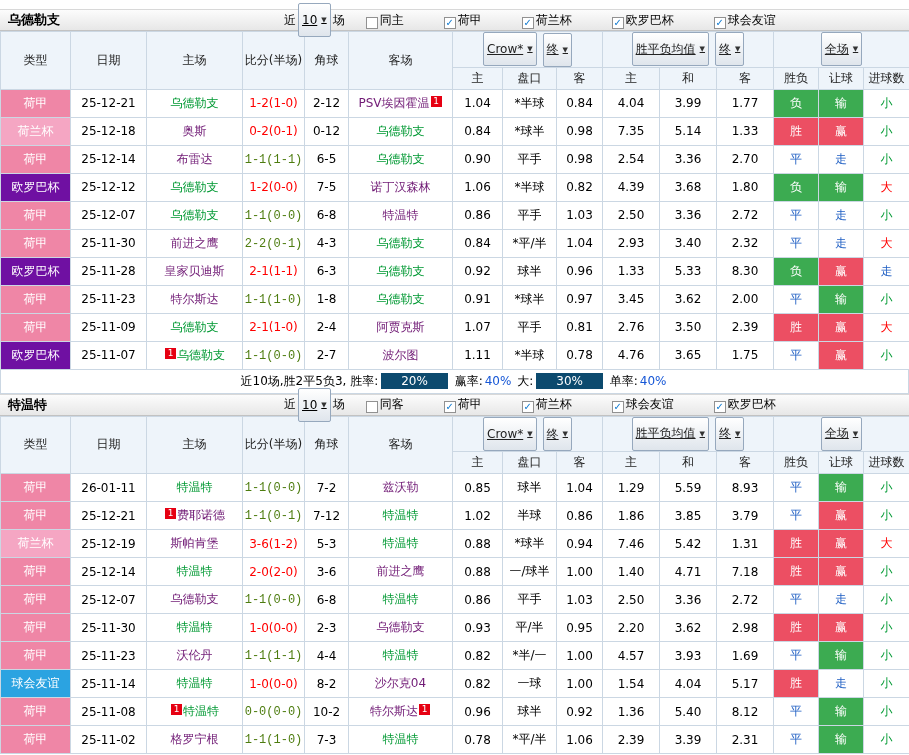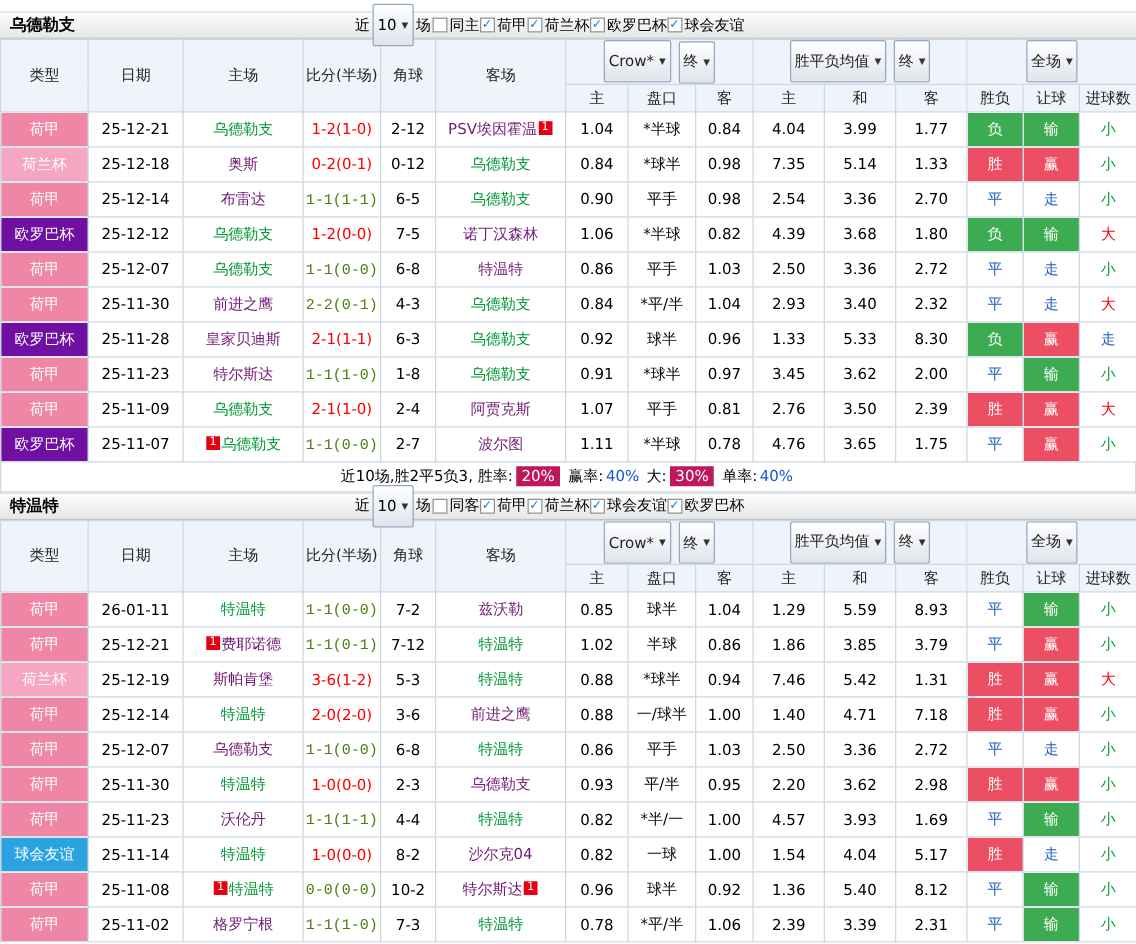--- a/index.html
+++ b/index.html
@@ -10,23 +10,23 @@
   .radio{display:inline-flex;align-items:center;margin-left:8px;cursor:pointer;}
   .rdot{width:10px;height:10px;border-radius:50%;background:#fff;border:1px solid #bfe0f5;display:inline-block;position:relative;margin-right:3px;}
   .rdot.checked::after{content:"";position:absolute;left:2px;top:2px;width:4px;height:4px;background:#0d5c94;border-radius:50%;}
   .rlabel{color:#fff;}
   .close-btn{position:absolute;right:5px;top:4px;width:20px;height:20px;background:#51b3e6;border:1px solid #9fd4f2;border-radius:3px;color:#fff;font-weight:bold;text-align:center;line-height:17px;cursor:pointer;font-size:13px;}
   .gap{height:9px;}
   .secbar{height:22px;background:linear-gradient(#fcfcfc,#e7e7e7);border-top:1px solid #d8d8d8;border-bottom:1px solid #c2c2c2;position:relative;display:flex;align-items:center;}
   .teamname{font-weight:bold;margin-left:8px;font-size:13px;}
   .filters{position:absolute;left:283px;display:inline-flex;align-items:center;}
   .filters>span{margin:0 1px;}
-  .select{display:inline-flex;align-items:center;border:1px solid #96a8bd;background:linear-gradient(#ffffff,#dfe5ec);padding:16px 3px;height:17px;border-radius:2px;margin:0 3px;cursor:pointer;white-space:nowrap;}
+  .select{display:inline-flex;align-items:center;border:1px solid #96a8bd;background:linear-gradient(#ffffff,#dfe5ec);padding:16px 3px;height:17px;border-radius:2px;margin:0 3px;cursor:pointer;white-space:nowrap;text-decoration:underline;}
   .sel-arrow{font-size:7px;margin-left:4px;color:#333;}
-  .cb{display:inline-flex;align-items:center;margin:0 0;cursor:pointer;white-space:nowrap;}
+  .cb{display:inline-flex;align-items:flex-end;margin:0 20px;cursor:pointer;white-space:nowrap;}
   .box{display:inline-block;width:12px;height:12px;border:1px solid #919191;background:#fff;font-size:10px;line-height:10px;text-align:center;color:#0f7ad1;margin-right:2px;font-weight:bold;}
   table.grid{border-collapse:collapse;table-layout:fixed;width:909px;}
   .grid th,.grid td{border:1px solid #cbd7e3;text-align:center;overflow:hidden;white-space:nowrap;padding:0;}
   .grid thead th{background:#eef4fa;font-weight:normal;height:22px;color:#222;}
   .grid tbody td{height:28px;}
   .lg-ere{background:#ef86a6;color:#fff;}
   .lg-cup{background:#f5a6c3;color:#fff;}
   .lg-uel{background:#6f10a2;color:#fff;}
   .lg-fri{background:#2ba3e1;color:#fff;}
   .team-link{color:#701a75;text-decoration:none;cursor:pointer;}
@@ -35,21 +35,21 @@
   .sc-red{color:#ff0000;}
   .sc-blue{color:#4d7c0f;font-family:Liberation Mono, monospace;}
   .badge1{display:inline-block;background:#e60012;color:#fff;font-size:9px;width:11px;height:11px;line-height:11px;text-align:center;vertical-align:3px;margin:0 1px;}
   .res-win{background:#ec4f63;color:#fff;}
   .res-lose{background:#3cab51;color:#fff;}
   .res-draw{color:#2160c4;}
   .g-big{color:#ff0000;}
   .g-small{color:#009933;}
   .g-push{color:#2160c4;}
   .summary{height:24px;line-height:22px;text-align:center;border:1px solid #cbd7e3;border-top:none;}
-  .pct{background:#be185d;color:#fff;padding:1px 4px;margin:0 3px;}
+  .pct{background:#0c4a6e;color:#fff;padding:1px 20px;margin:0 3px;}
   .bluev{color:#1556d6;margin:0 2px;}
 </style>
 </head>
 <body>
 
 <div class="page">
   <div class="gap"></div>
   <div id="sections">
       <div class="section">
 <div class="secbar">

